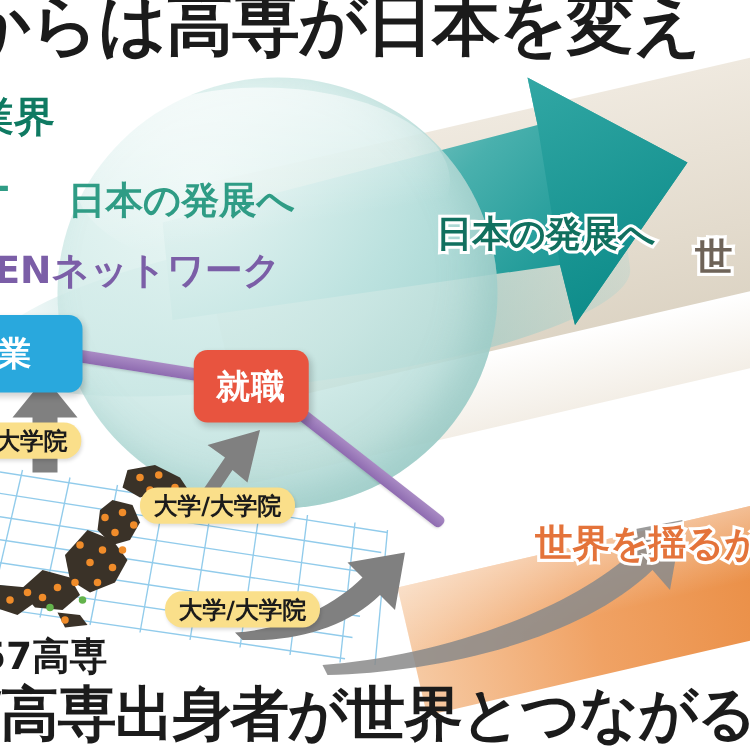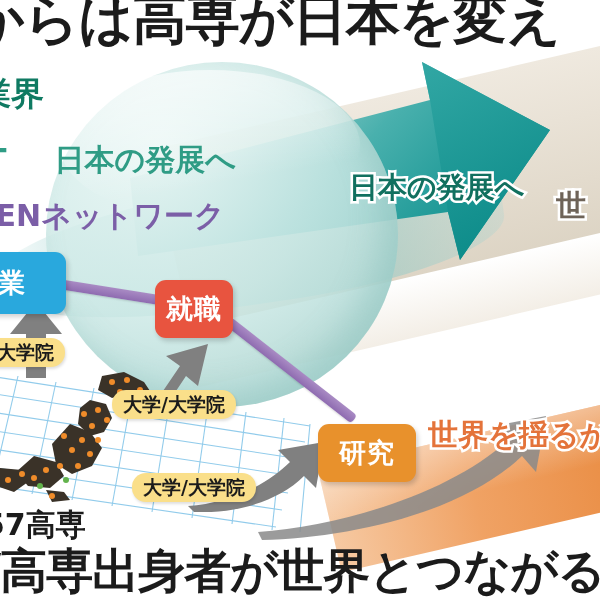--- a/index.html
+++ b/index.html
@@ -64,21 +64,21 @@
 
   #kosen57{left:-16px;top:505px;font-size:30px;font-weight:700;color:#1b1b1b;white-space:nowrap;}
   #bottomline{left:-16px;top:540px;font-size:47px;font-weight:700;color:#1b1b1b;
       letter-spacing:-1px;white-space:nowrap;}
 
   
   .node{position:absolute;border-radius:11px;display:flex;align-items:center;justify-content:center;
       color:#fff;font-weight:700;font-size:27px;letter-spacing:1px;
       box-shadow:2px 3px 5px rgba(0,0,0,.18);}
   #node-kigyo{left:-42px;top:252px;width:108px;height:62px;background:#29a8dd;}
-  #node-shushoku{left:155px;top:280px;width:78px;height:58px;background:#e8543f;}
+  #node-shushoku{left:155px;top:280px;width:92px;height:58px;background:#e8543f;}
   #node-kenkyu{left:318px;top:424px;width:98px;height:58px;background:#e8912c;}
 
   
   .pill{position:absolute;background:#fadf8a;border-radius:14px;height:29px;
       display:flex;align-items:center;justify-content:center;
       font-weight:700;font-size:19px;color:#1b1b1b;white-space:nowrap;padding:0 11px;
       box-shadow:1px 2px 3px rgba(0,0,0,.13);}
   #pill-1{left:-40px;top:338px;}
   #pill-2{left:112px;top:390px;}
   #pill-3{left:132px;top:473px;}
@@ -214,21 +214,20 @@
   <svg class="layer garrow" style="left:250px;top:410px;width:300px;height:130px;" viewBox="0 0 300 130">
     <path d="M8 122 C90 116 200 84 258 30 L244 16 L296 6 L286 62 L272 46 C212 104 96 128 12 130 Z" fill="#8a8a8a" opacity="0.85"></path>
   </svg>
 
   <div class="pill jp" id="pill-1">学/大学院</div>
   <div class="pill jp" id="pill-2">大学/大学院</div>
   <div class="pill jp" id="pill-3">大学/大学院</div>
 
   <div class="node jp" id="node-kigyo">業</div>
   <div class="node jp" id="node-shushoku">就職</div>
-  <div class="node jp" id="node-kenkyu">研究</div>
 
   <div class="layer jp" id="title">からは高専が日本を変え</div>
 
   <div class="layer jp" id="gyokai">業界</div>
 
   <div class="layer jp" id="itline">
     <span>T</span><span class="gap"></span><span>日本の発展へ</span>
   </div>
 
   <div class="layer jp" id="senline">SENネットワーク</div>

